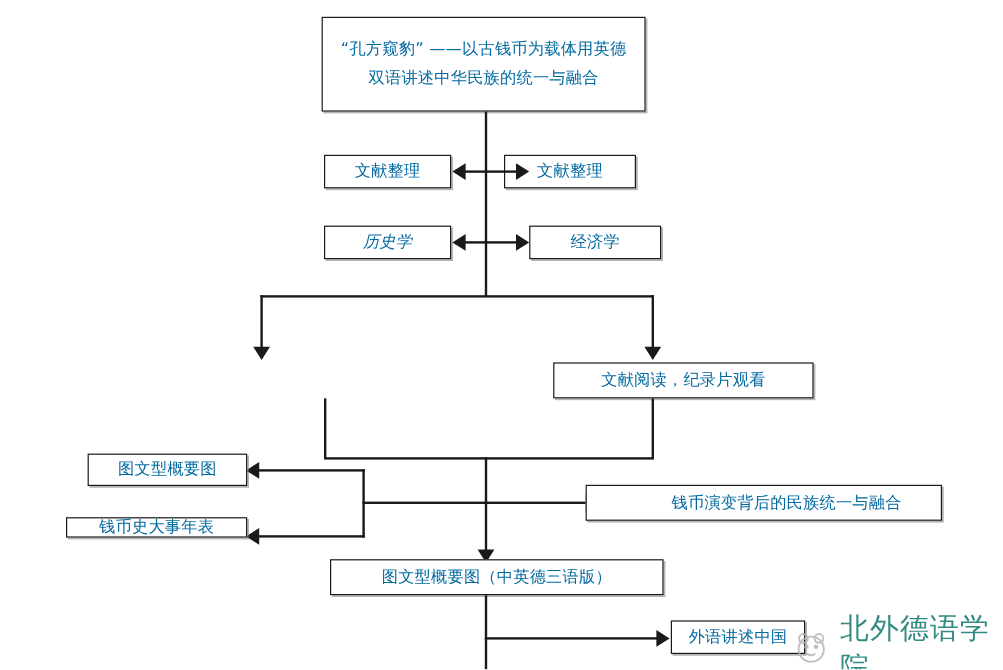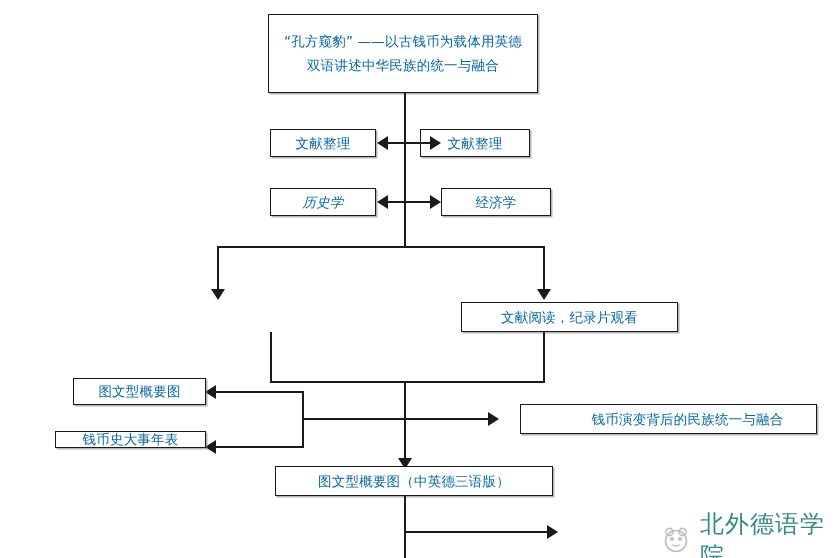--- a/index.html
+++ b/index.html
@@ -148,31 +148,34 @@
 
   <div class="node" style="left:73px; top:378px; width:133px; height:27px;">
     <span class="nlabel">图文型概要图</span>
   </div>
   <div class="node" style="left:55px; top:431px; width:151px; height:17px;">
     <span class="nlabel">钱币史大事年表</span>
   </div>
 
   <div class="ln lnh" style="left:404px; top:418px; width:88px;"></div>
   <div class="arw arw-right" style="left:488px; top:412px;"></div>
-  <div class="node" style="left:520px; top:404px; width:297px; height:30px;padding-left:44px;">
+  <div class="node" style="left:488px; top:404px; width:297px; height:30px;padding-left:44px;">
     <span class="nlabel">钱币演变背后的民族统一与融合</span>
   </div>
 
   <div class="node" style="left:263px; top:466px; width:278px; height:30px;margin-left:12px;">
     <span class="nlabel">图文型概要图（中英德三语版）</span>
   </div>
 
   <div class="ln lnv" style="left:404px; top:496px; height:62px;"></div>
   <div class="ln lnh" style="left:404px; top:531px; width:147px;"></div>
   <div class="arw arw-right" style="left:547px; top:525px;"></div>
+  <div class="node" style="left:559px; top:517px; width:112px; height:28px;">
+    <span class="nlabel">外语讲述中国</span>
+  </div>
 
   <div id="watermark">
     <span class="wm-logo">
       <svg width="32" height="32" viewBox="0 0 32 32">
         <circle cx="16" cy="17" r="10.5" fill="none" stroke="#b4b4b4" stroke-width="1.6"></circle>
         <circle cx="9.5" cy="8" r="3.6" fill="none" stroke="#b4b4b4" stroke-width="1.6"></circle>
         <circle cx="22.5" cy="8" r="3.6" fill="none" stroke="#b4b4b4" stroke-width="1.6"></circle>
         <circle cx="12" cy="15" r="1.9" fill="#b4b4b4"></circle>
         <circle cx="20" cy="15" r="1.9" fill="#b4b4b4"></circle>
         <path d="M13 21 q3 2.2 6 0" fill="none" stroke="#b4b4b4" stroke-width="1.5" stroke-linecap="round"></path>

